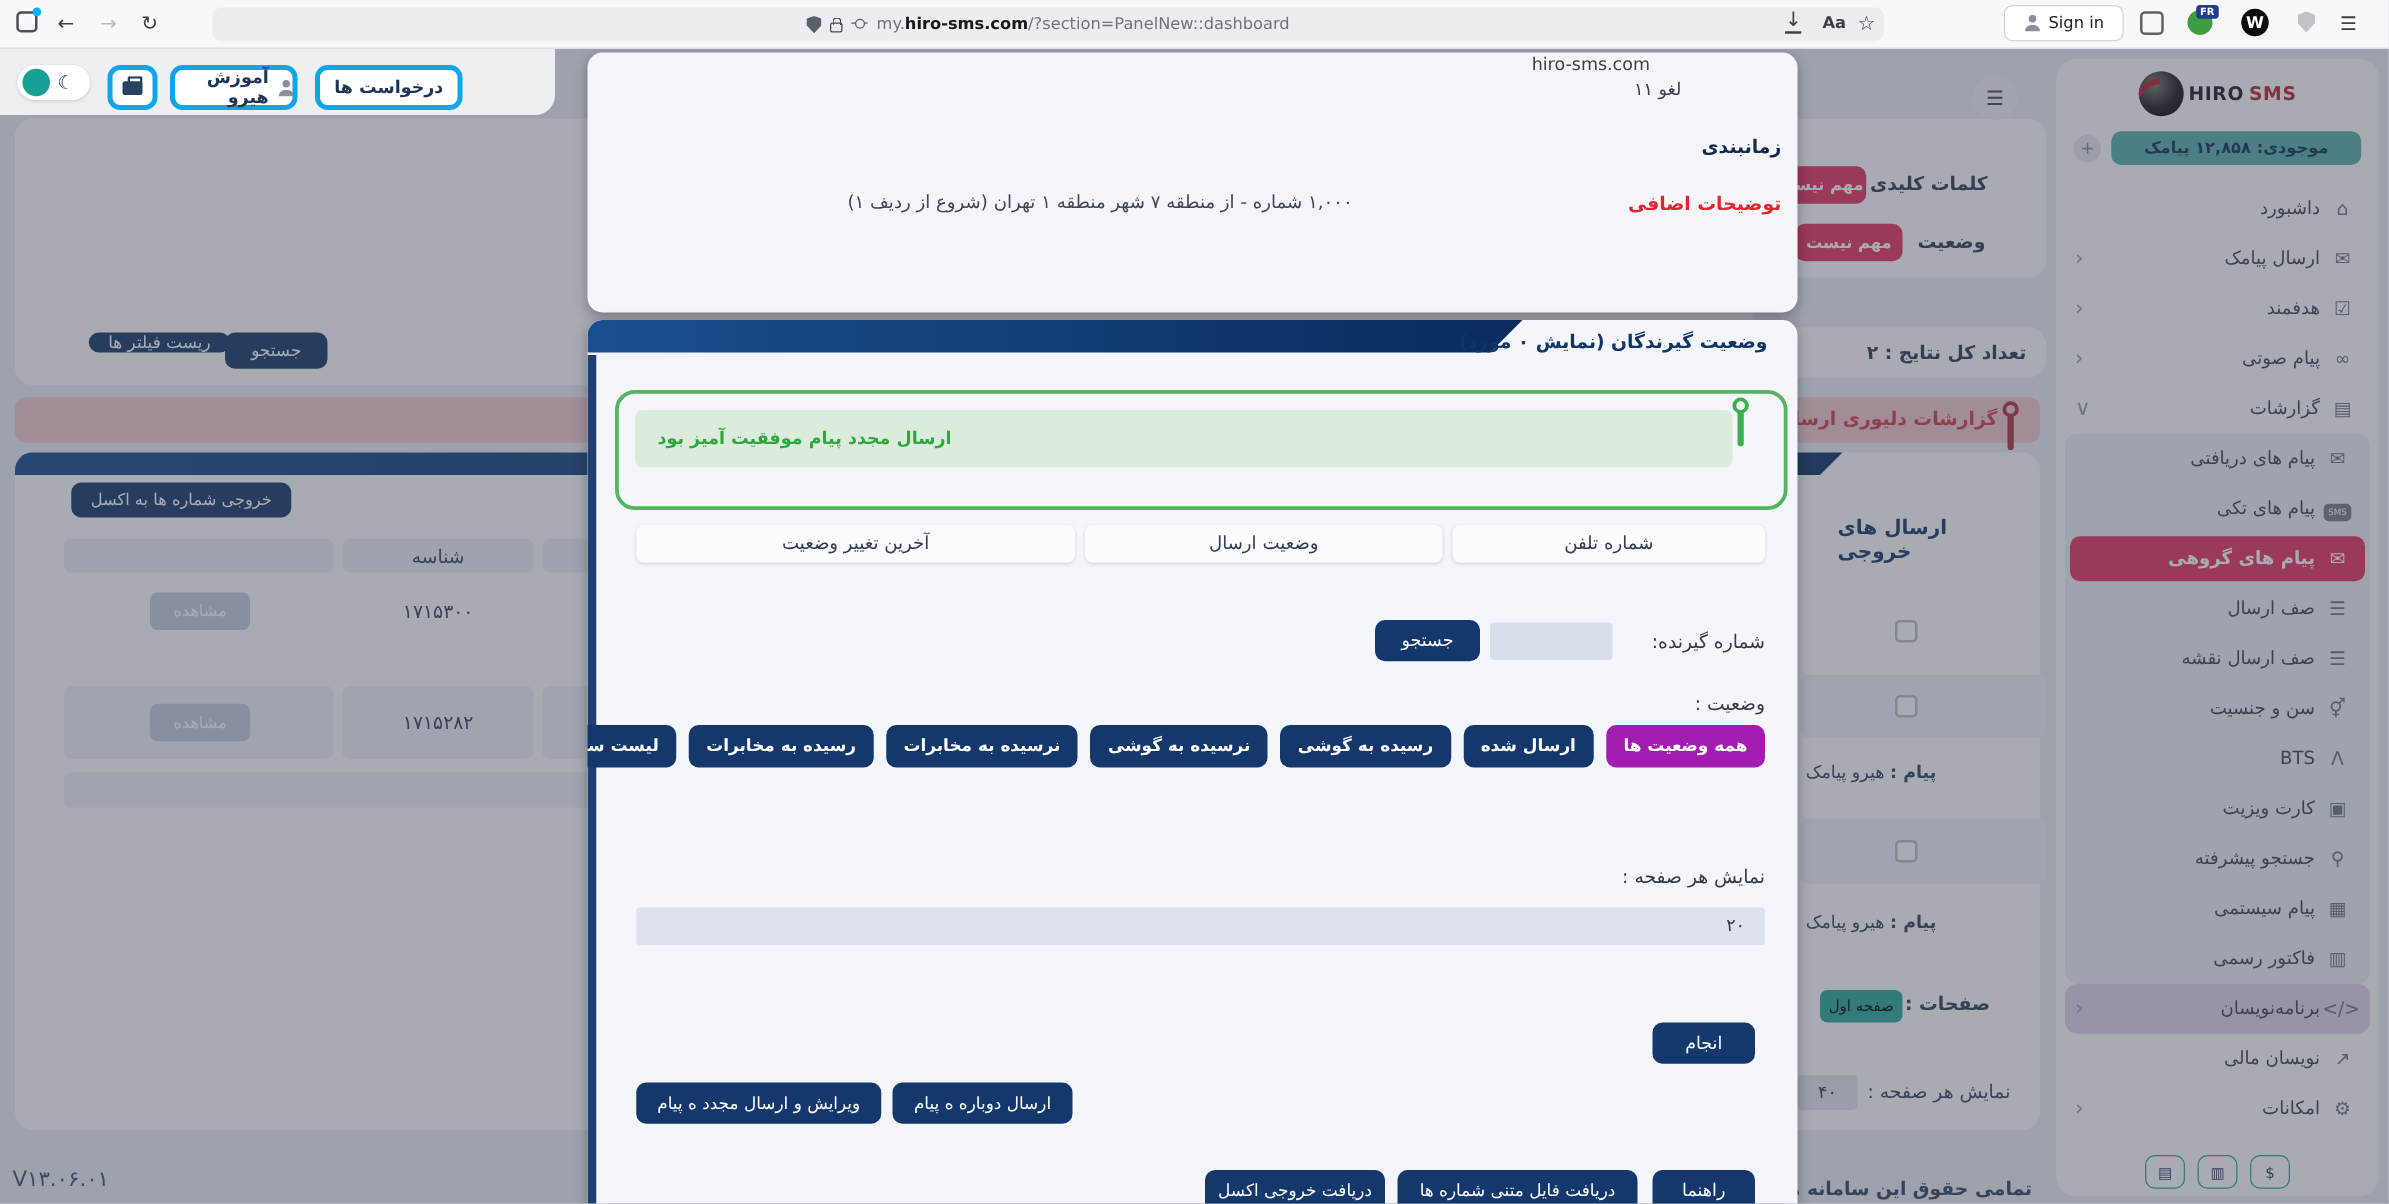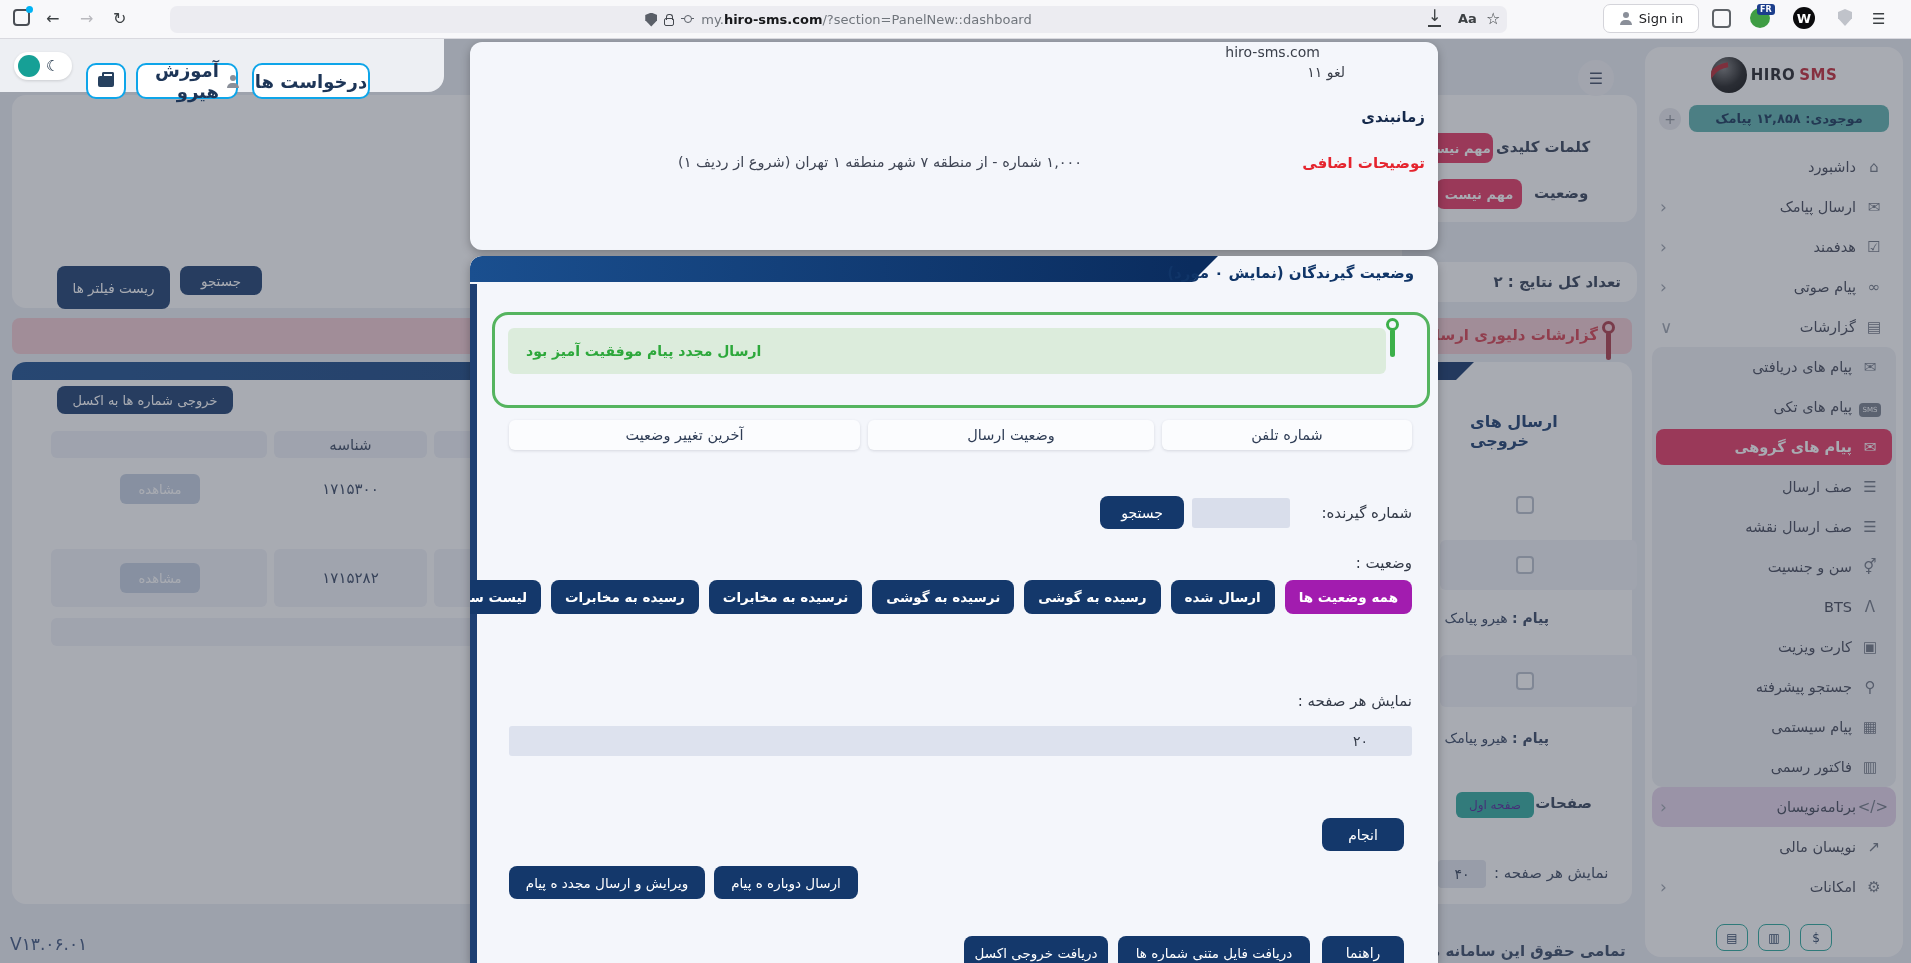--- a/index.html
+++ b/index.html
@@ -38,22 +38,22 @@
   .frtag{position:absolute;left:1757px;top:4px;background:#1c3e8c;color:#fff;font-size:8px;font-weight:bold;
          border-radius:3px;padding:1px 3px;line-height:9px}
   .wball{position:absolute;left:1793px;top:7px;width:22px;height:22px;border-radius:50%;background:#0b0b0d;color:#fff;
          font-size:13px;font-weight:bold;display:flex;align-items:center;justify-content:center}
   .greyshield{position:absolute;left:1838px;top:9px;width:14px;height:17px;background:#c0c3ca;
           clip-path:polygon(50% 0,100% 18%,100% 55%,50% 100%,0 55%,0 18%)}
   
   #overlay{position:absolute;left:0;top:39px;width:1911px;height:924px;background:rgba(62,68,84,.45);z-index:10}
   #appheader{position:absolute;left:0;top:39px;width:444px;height:53px;background:#edeff3;
              border-radius:0 0 16px 0;z-index:20}
-  .tealbtn{position:absolute;top:24px;height:36px;background:#fff;border:2px solid #0ea5e9;border-radius:10px;
-           display:flex;align-items:center;justify-content:center;gap:7px;font-size:18px;color:#1d3557;font-weight:bold}
+  .tealbtn{position:absolute;top:13px;height:36px;background:#fff;border:4px solid #0ea5e9;border-radius:10px;
+           display:flex;align-items:center;justify-content:center;gap:7px;font-size:14px;color:#1d3557;font-weight:bold}
   .bcase{width:16px;height:11px;background:#27415f;border-radius:2px;position:relative}
   .bcase::before{content:"";position:absolute;top:-4px;left:4px;width:8px;height:4px;border:2px solid #27415f;
                  border-bottom:none;border-radius:2px 2px 0 0}
   #toggle{position:absolute;left:14px;top:13px;width:58px;height:28px;background:#fff;border-radius:16px;
           box-shadow:0 1px 3px rgba(0,0,0,.15);display:flex;align-items:center;padding:0 4px;gap:6px}
   #toggle .knob{width:22px;height:22px;border-radius:50%;background:#16a096}
   #toggle .moon{font-size:15px;color:#13293f}
   
   #sidebar{position:absolute;left:1645px;top:47px;width:258px;height:910px;background:#fff;border-radius:16px;z-index:1}
   .sphere{width:36px;height:36px;border-radius:50%;background:radial-gradient(circle at 35% 30%,#7a7a7a,#1a1a1a 55%,#000);
@@ -149,21 +149,21 @@
   <div class="puzzle"></div>
   <div class="frglobe"></div>
   <div class="frtag">FR</div>
   <div class="wball">W</div>
   <div class="greyshield"></div>
   <span class="bico" style="left:1872px;font-size:15px">☰</span>
 </div>
 
 <div class="card" style="left:12px;top:95px;width:1390px;height:213px"></div>
 <button class="bnavy abs fa" style="left:180px;top:266px;width:82px;height:29px;z-index:2">جستجو</button>
-<button class="bnavy abs fa" style="left:57px;top:266px;width:113px;height:43px;z-index:2">ریست فیلتر ها</button>
+<button class="bnavy abs fa" style="left:71px;top:266px;width:113px;height:16px;z-index:2">ریست فیلتر ها</button>
 
 <div class="card" style="left:1402px;top:95px;width:235px;height:127px"></div>
 <div class="abs fa" style="left:1496px;top:138px;width:127px;text-align:left;font-weight:bold;font-size:15px;color:#2f3b52;z-index:2"><span>کلمات کلیدی</span></div>
 <div class="badge-crimson abs" style="left:1420px;top:133px;width:73px;height:30px;z-index:2">
     <span>مهم نیست</span>
   </div>
 <div class="abs fa" style="left:1534px;top:184px;width:89px;text-align:left;font-weight:bold;font-size:15px;color:#2f3b52;z-index:2"><span>وضعیت</span></div>
 <div class="badge-crimson abs" style="left:1436px;top:179px;width:86px;height:30px;z-index:2">
     <span>مهم نیست</span>
   </div>
@@ -202,21 +202,21 @@
 
 <div class="cb abs" style="left:1516px;top:496px;z-index:2"></div>
 <div class="lightbox abs" style="left:1440px;top:540px;width:197px;height:50px;z-index:2"></div>
 <div class="cb abs" style="left:1516px;top:556px;z-index:3"></div>
 <div class="abs fa" style="left:1380px;top:610px;width:248px;text-align:left;font-size:14px;color:#31405e;white-space:nowrap;z-index:2"><b>پیام :</b> <span>هیرو پیامک ۲۱۰۰۱۰۲۱</span></div>
 <div class="lightbox abs" style="left:1440px;top:655px;width:197px;height:52px;z-index:2"></div>
 <div class="cb abs" style="left:1516px;top:672px;z-index:3"></div>
 <div class="abs fa" style="left:1380px;top:730px;width:248px;text-align:left;font-size:14px;color:#31405e;white-space:nowrap;z-index:2"><b>پیام :</b> <span>هیرو پیامک ۲۱۰۰۱۰۲۱</span></div>
 
 <div class="abs fa" style="left:1524px;top:794px;width:100px;text-align:left;font-size:15px;font-weight:bold;color:#2e3c55;z-index:2"><span>صفحات :</span></div>
-<div class="abs" style="left:1456px;top:792px;width:78px;height:26px;background:#29a89c;color:#4c1d95;font-size:12px;border-radius:6px;display:flex;align-items:center;justify-content:center;z-index:2">
+<div class="abs" style="left:1456px;top:792px;width:66px;height:26px;background:#29a89c;color:#000000;font-size:12px;border-radius:6px;display:flex;align-items:center;justify-content:center;z-index:2">
     <span>صفحه اول</span>
   </div>
 <div class="abs fa" style="left:1494px;top:864px;width:136px;text-align:left;font-size:15px;color:#36435c;z-index:2"><span>نمایش هر صفحه :</span></div>
 <div class="abs" style="left:1438px;top:860px;width:48px;height:28px;background:#e2e5ee;border-radius:4px;display:flex;align-items:center;justify-content:center;font-size:14px;color:#2e3c55;z-index:2">
     <span>۴۰</span>
   </div>
 <div class="abs fa" style="left:1400px;top:942px;width:230px;text-align:left;font-size:15px;font-weight:bold;color:#31425f;white-space:nowrap;z-index:2"><span>تمامی حقوق این سامانه محفو</span></div>
 
 <div class="abs" style="left:10px;top:934px;font-size:17px;color:#39517b;z-index:2">V۱۳.۰۶.۰۱</div>
 
@@ -397,21 +397,21 @@
     <div class="fbtn active">همه وضعیت ها</div>
     <div class="fbtn">ارسال شده</div>
     <div class="fbtn">رسیده به گوشی</div>
     <div class="fbtn">نرسیده به گوشی</div>
     <div class="fbtn">نرسیده به مخابرات</div>
     <div class="fbtn">رسیده به مخابرات</div>
     <div class="fbtn">لیست سیاه</div>
   </div>
 
   <div class="plabel fa" style="right:26px;top:436px">نمایش هر صفحه :</div>
-  <div style="position:absolute;left:39px;right:26px;top:470px;height:30px;background:#dde2ee;border-radius:3px;display:flex;align-items:center;justify-content:flex-end;padding-right:44px;font-size:14px;color:#333a48">
+  <div style="position:absolute;left:39px;right:26px;top:470px;height:30px;background:#dde2ee;border-radius:3px;display:flex;align-items:center;justify-content:flex-end;padding-right:16px;font-size:14px;color:#333a48">
       <span>۲۰</span>
     </div>
 
   <button class="bnavy fa" style="position:absolute;right:34px;top:562px;width:82px;height:33px;font-size:14px">انجام</button>
 
   <button class="bnavy fa" style="position:absolute;left:39px;top:610px;width:196px;height:33px">ویرایش و ارسال مجدد ه پیام</button>
   <button class="bnavy fa" style="position:absolute;left:244px;top:610px;width:144px;height:33px">ارسال دوباره ه پیام</button>
 
   <button class="bnavy fa" style="position:absolute;right:34px;top:680px;width:82px;height:34px;font-size:14px">راهنما</button>
   <button class="bnavy fa" style="position:absolute;right:128px;top:680px;width:192px;height:34px">دریافت فایل متنی شماره ها</button>

